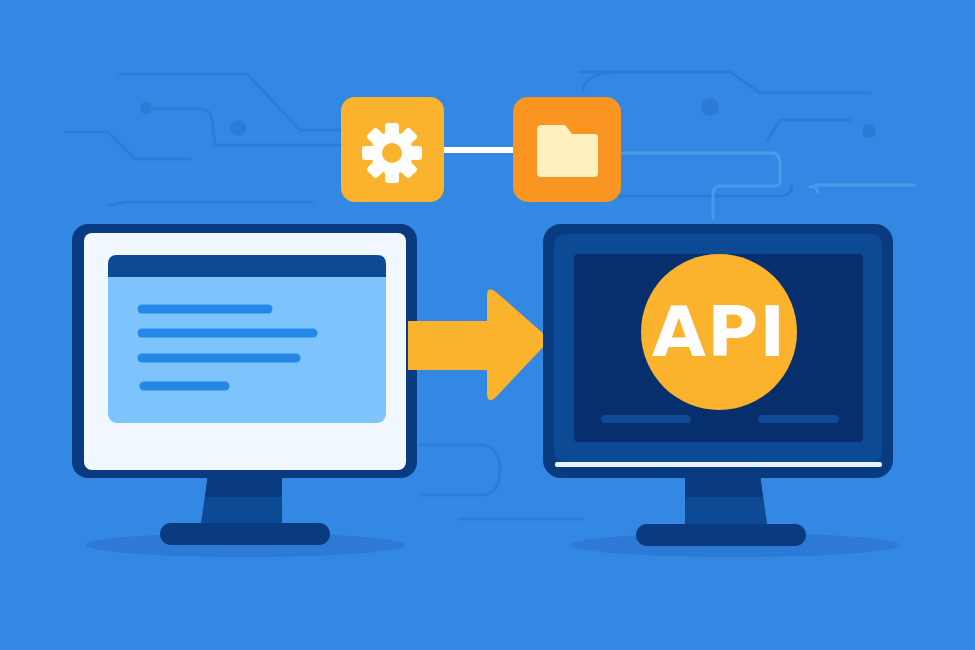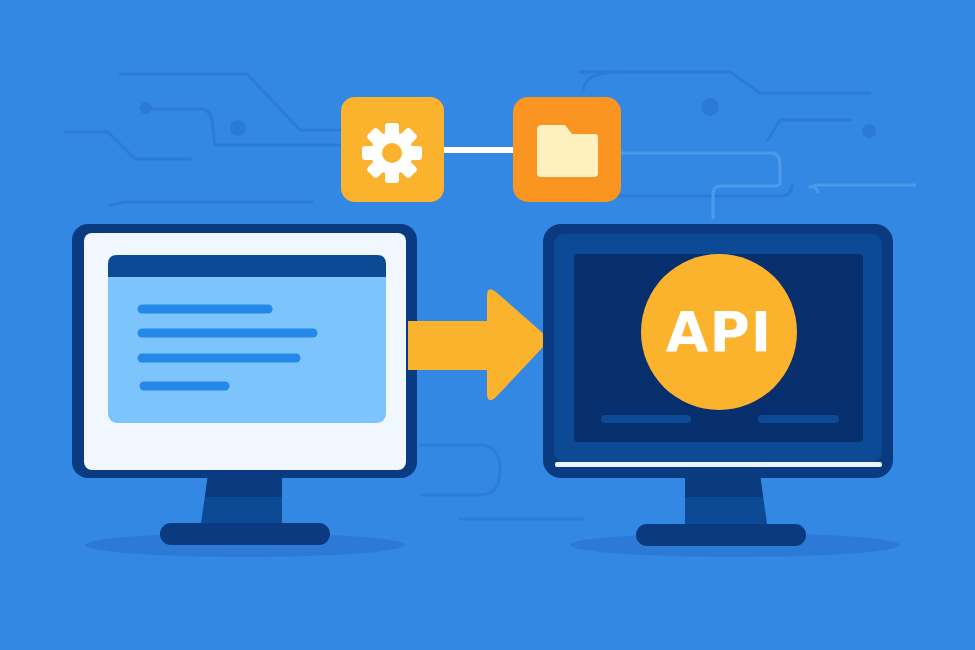--- a/index.html
+++ b/index.html
@@ -96,13 +96,13 @@
     <g stroke="#0d4a96" stroke-width="8" stroke-linecap="round">
       <line x1="605" y1="419" x2="687" y2="419"></line>
       <line x1="762" y1="419" x2="835" y2="419"></line>
     </g>
     <g>
       <circle cx="719" cy="332" r="78" fill="#fbb22d"></circle>
     </g>
   </g>
 </svg>
 
-<div class="api-text" style="position:absolute;left:641px;top:300px;width:156px;text-align:center;color:#ffffff;font-size:55px;line-height:64px;letter-spacing:1px;">API</div>
+<div class="api-text" style="position:absolute;left:641px;top:300px;width:156px;text-align:center;color:#ffffff;font-size:70px;line-height:64px;letter-spacing:1px;">API</div>
 
 </body></html>

